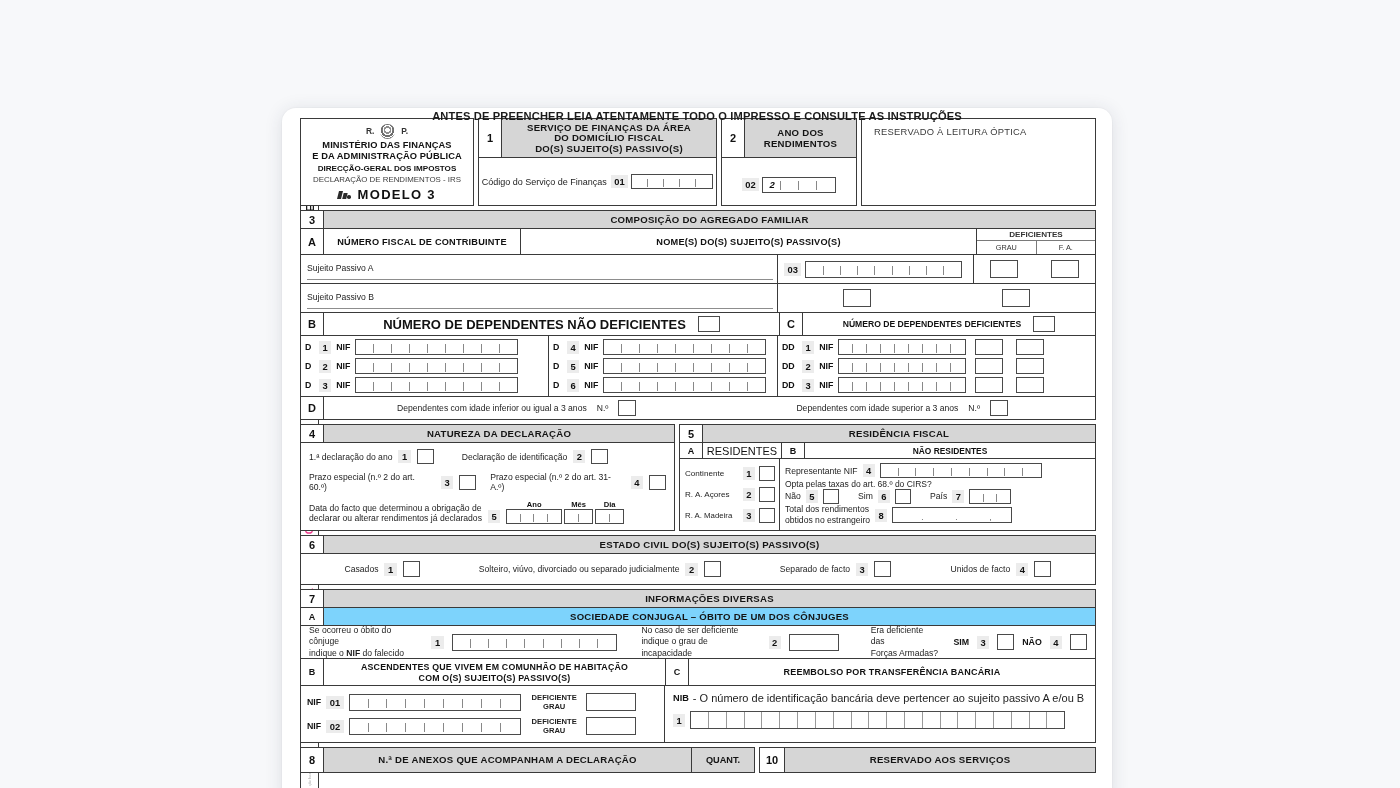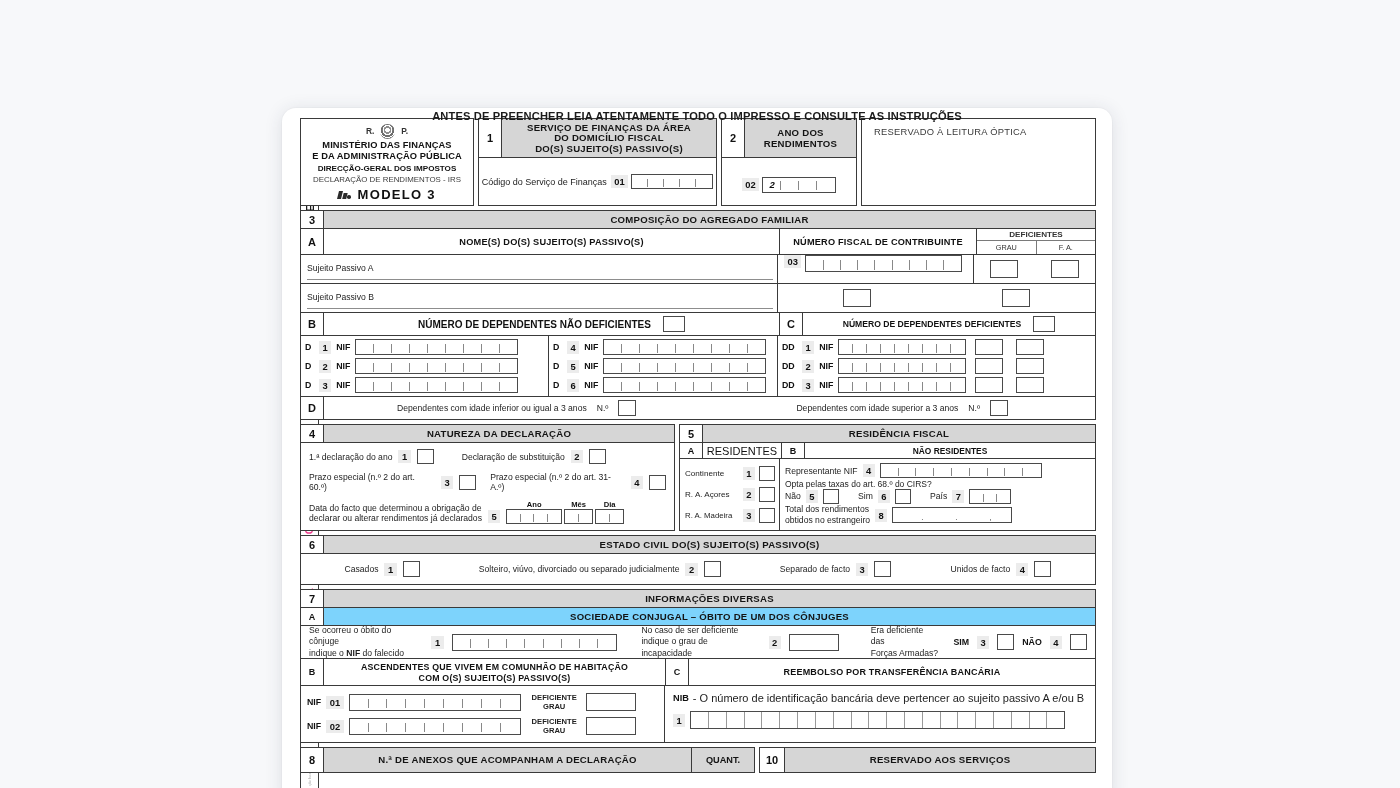--- a/index.html
+++ b/index.html
@@ -241,41 +241,41 @@
   </div>
 
   <div class="blk" style="margin-top:4px;">
     <div style="display:flex;height:17px;border-bottom:1.4px solid #3a3a3a;">
       <div class="secnum" style="width:22px;">3</div>
       <div class="bar" style="flex:1;border-bottom:none;">COMPOSIÇÃO DO AGREGADO FAMILIAR</div>
     </div>
 
     <div style="display:flex;height:25px;border-bottom:1.4px solid #3a3a3a;">
       <div class="secnum" style="width:22px;">A</div>
+      <div style="width:196px;border-right:1.4px solid #3a3a3a;display:flex;align-items:center;justify-content:center;">
+        <span class="cap">NÚMERO FISCAL DE CONTRIBUINTE</span>
+      </div>
       <div style="width:455px;border-right:1.4px solid #3a3a3a;display:flex;align-items:center;justify-content:center;">
         <span class="cap">NOME(S) DO(S) SUJEITO(S) PASSIVO(S)</span>
-      </div>
-      <div style="width:196px;border-right:1.4px solid #3a3a3a;display:flex;align-items:center;justify-content:center;">
-        <span class="cap">NÚMERO FISCAL DE CONTRIBUINTE</span>
       </div>
       <div style="flex:1;display:flex;flex-direction:column;">
         <div style="height:11px;border-bottom:1px solid #7a7a7a;display:flex;align-items:center;justify-content:center;font-size:8.1px;font-weight:bold;color:#333;">DEFICIENTES</div>
         <div style="flex:1;display:flex;">
           <div style="flex:1;border-right:1px solid #7a7a7a;display:flex;align-items:center;justify-content:center;font-size:7.3px;color:#333;">GRAU</div>
           <div style="flex:1;display:flex;align-items:center;justify-content:center;font-size:7.3px;color:#333;">F. A.</div>
         </div>
       </div>
     </div>
 
     <div style="display:flex;height:28px;border-bottom:1.4px solid #3a3a3a;">
       <div style="width:477px;border-right:1.4px solid #3a3a3a;position:relative;padding:2px 0 0 6px;box-sizing:border-box;">
         <span class="lbl"><span>Sujeito Passivo A</span></span>
         <div style="position:absolute;left:6px;right:4px;bottom:3px;border-bottom:1px solid #8d8d8d;"></div>
       </div>
-      <div style="width:196px;border-right:1.4px solid #3a3a3a;display:flex;gap:4px;padding-left:6px;box-sizing:border-box;">
+      <div style="width:196px;border-right:1.4px solid #3a3a3a;display:flex;align-items:center;gap:4px;padding-left:6px;box-sizing:border-box;">
         <span class="fnum">03</span>
         <span class="cells tick" style="width:157px;height:17px;">
           <i></i>
             <i></i>
             <i></i>
             <i></i>
             <i></i>
             <i></i>
             <i></i>
             <i></i>
@@ -295,21 +295,21 @@
       </div>
       <div style="flex:1;display:flex;align-items:center;justify-content:space-around;">
         <span class="sqbox" style="width:28px;height:18px;"></span>
         <span class="sqbox" style="width:28px;height:18px;"></span>
       </div>
     </div>
 
     <div style="display:flex;height:22px;border-bottom:1.4px solid #3a3a3a;">
       <div class="secnum" style="width:22px;">B</div>
       <div style="width:455px;border-right:1.4px solid #3a3a3a;display:flex;align-items:center;justify-content:center;gap:12px;">
-        <span class="lbl-b" style="font-size:10px;">NÚMERO DE DEPENDENTES NÃO DEFICIENTES</span>
+        <span class="lbl-b" style="font-size:13px;">NÚMERO DE DEPENDENTES NÃO DEFICIENTES</span>
         <span class="sqbox" style="width:22px;height:16px;"></span>
       </div>
       <div class="secnum" style="width:22px;border-right:1.4px solid #3a3a3a;">C</div>
       <div style="flex:1;display:flex;align-items:center;justify-content:center;gap:12px;">
         <span class="lbl-b" style="font-size:8.6px;">NÚMERO DE DEPENDENTES DEFICIENTES</span>
         <span class="sqbox" style="width:22px;height:16px;"></span>
       </div>
     </div>
 
     <div style="display:flex;border-bottom:1.4px solid #3a3a3a;">
@@ -496,21 +496,21 @@
     <div class="blk" style="width:375px;display:flex;flex-direction:column;">
       <div style="display:flex;height:17px;border-bottom:1.4px solid #3a3a3a;">
         <div class="secnum" style="width:22px;">4</div>
         <div class="bar" style="flex:1;border-bottom:none;">NATUREZA DA DECLARAÇÃO</div>
       </div>
       <div style="flex:1;padding:6px 8px 4px;box-sizing:border-box;">
         <div class="row" style="gap:6px;">
           <span class="lbl">1.ª declaração do ano</span>
           <span class="fnum">1</span>
           <span class="sqbox" style="width:17px;height:15px;"></span>
-          <span class="lbl" style="margin-left:22px;">Declaração de substituição</span>
+          <span class="lbl" style="margin-left:22px;">Declaração de identificação</span>
           <span class="fnum">2</span>
           <span class="sqbox" style="width:17px;height:15px;"></span>
         </div>
         <div class="row" style="gap:6px;margin-top:8px;">
           <span class="lbl">Prazo especial (n.º 2 do art. 60.º)</span>
           <span class="fnum">3</span>
           <span class="sqbox" style="width:17px;height:15px;"></span>
           <span class="lbl" style="margin-left:8px;">Prazo especial (n.º 2 do art. 31-A.º)</span>
           <span class="fnum">4</span>
           <span class="sqbox" style="width:17px;height:15px;"></span>

